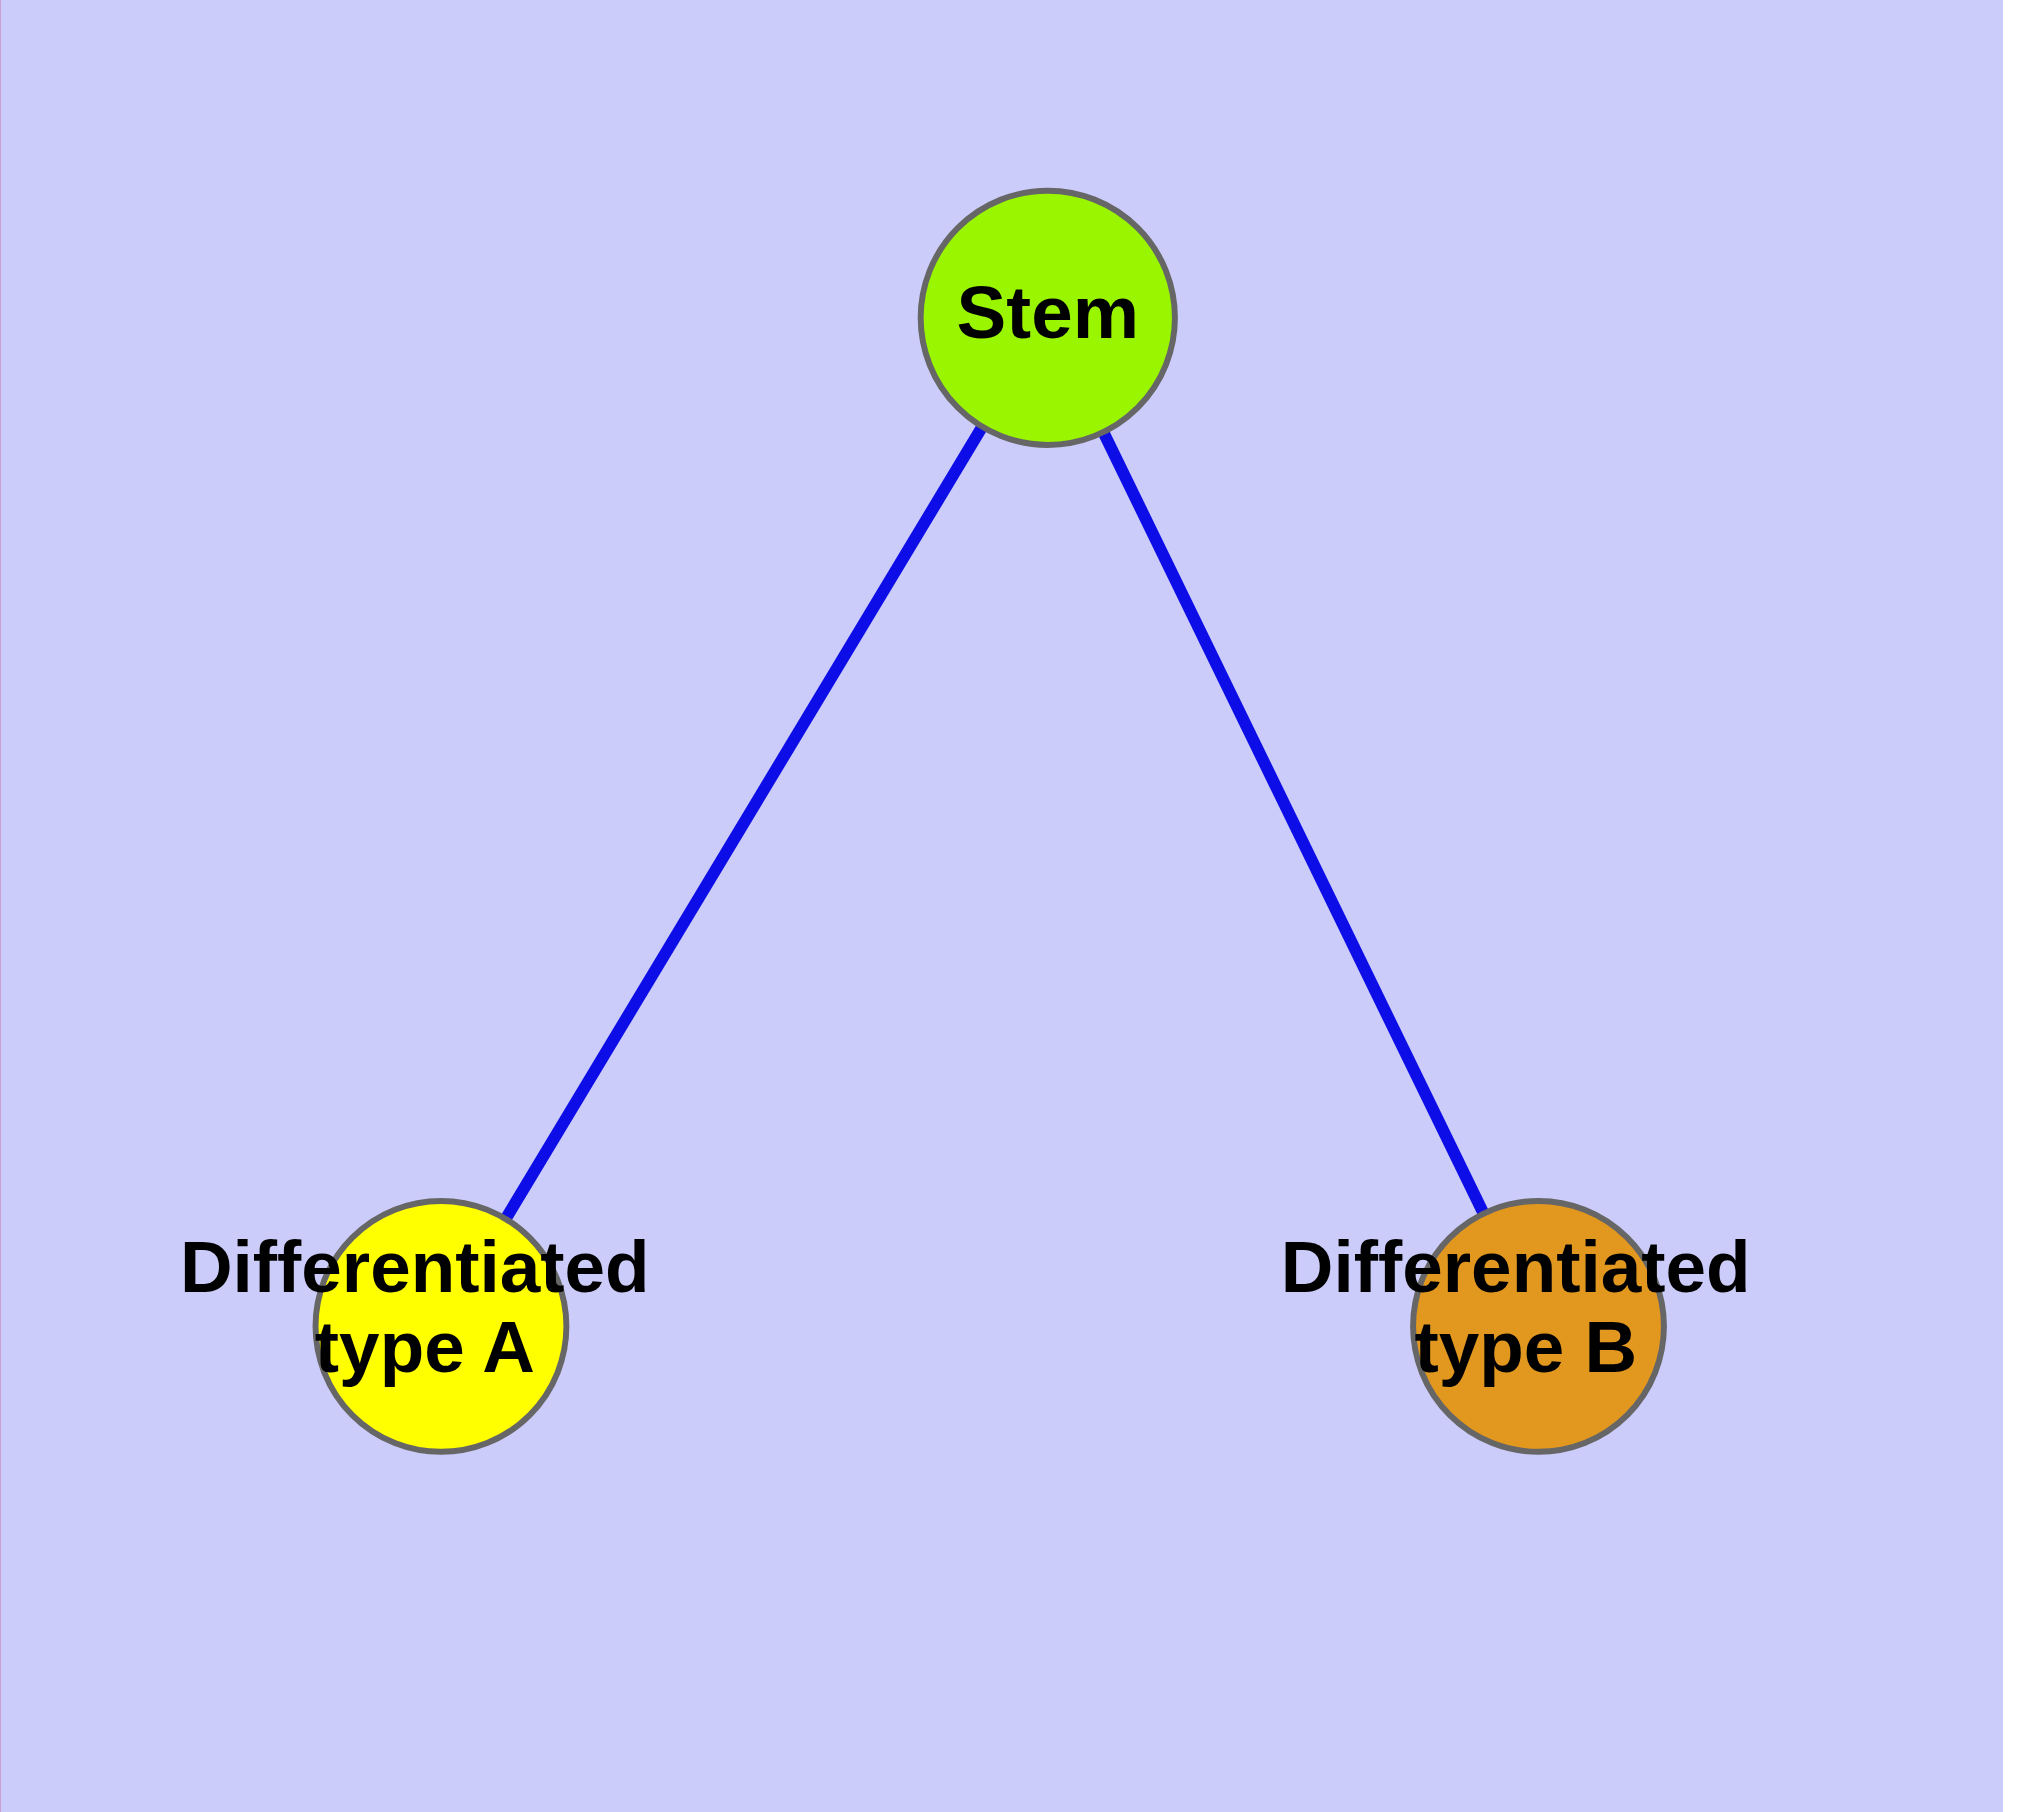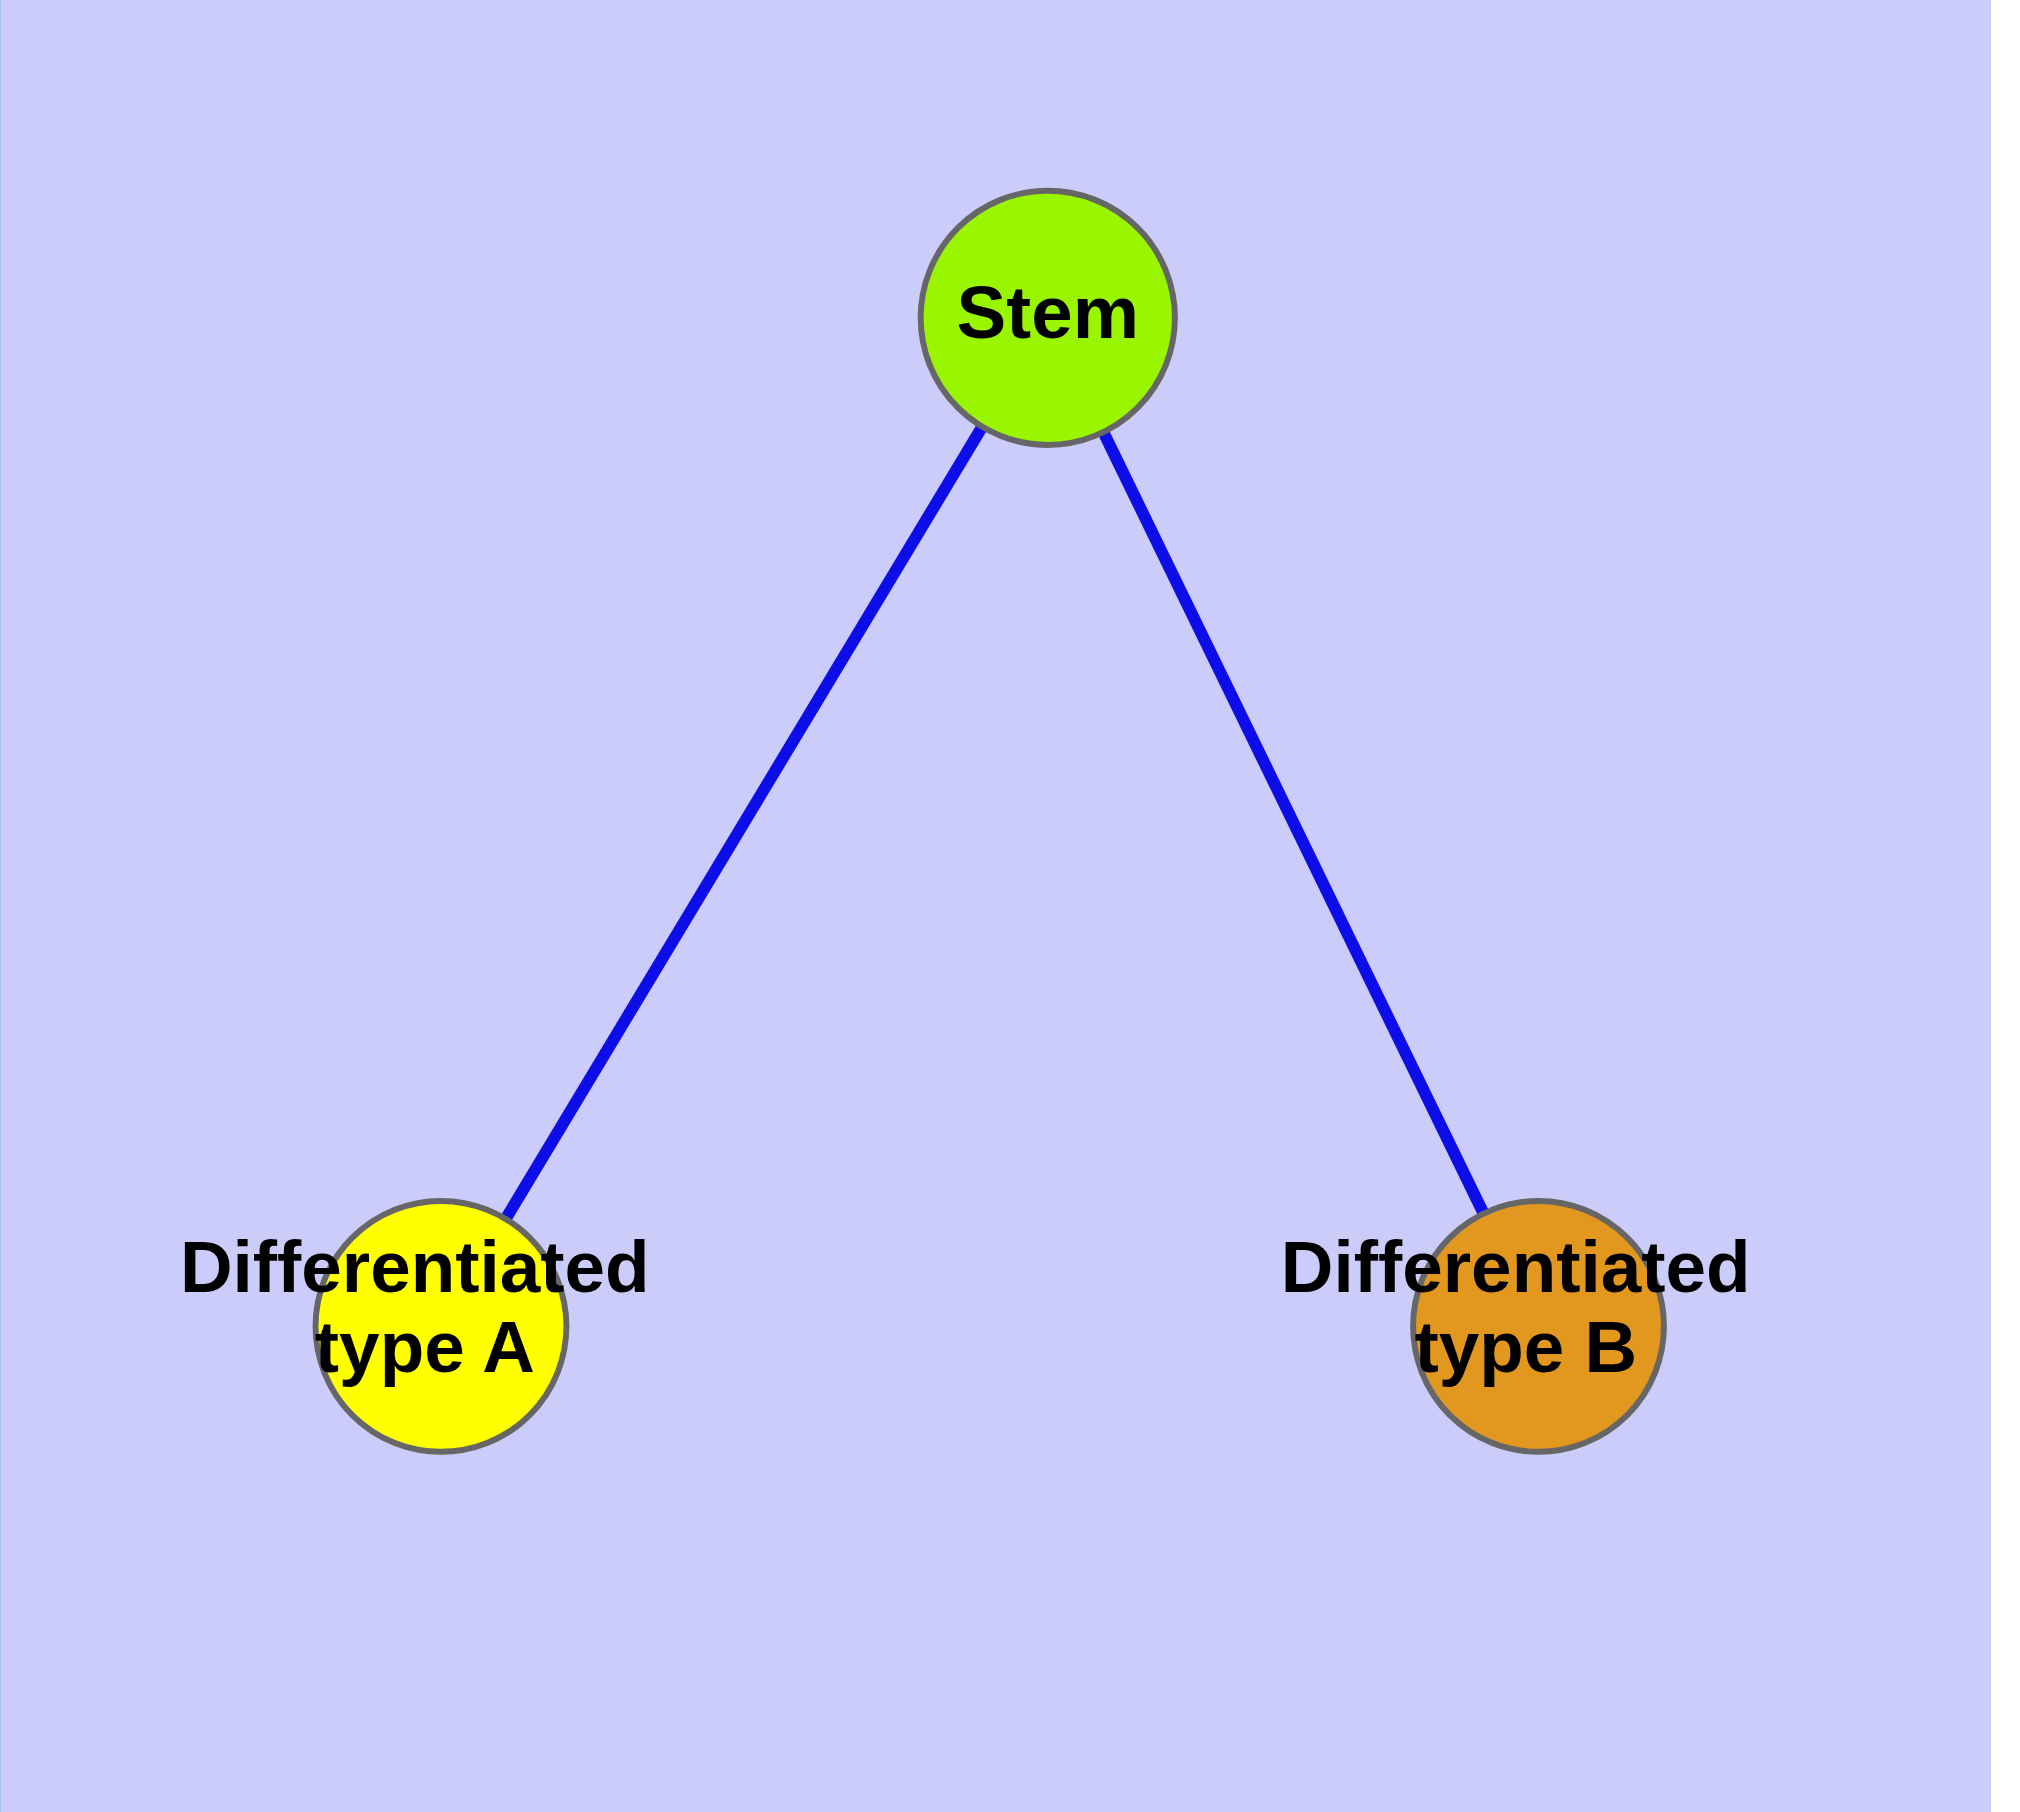--- a/index.html
+++ b/index.html
@@ -9,21 +9,22 @@
     background: #ffffff;
   }
   body {
     font-family: "Liberation Sans", sans-serif;
   }
   #canvas {
     position: relative;
     width: 1991px;
     height: 1812px;
     overflow: hidden;
-    background: #14b8a6;
+    background: #be185d;
+    padding-left: 12px;
   }
   #graph-svg {
     position: absolute;
     top: 0;
     left: 0;
     width: 2021px;
     height: 1812px;
     display: block;
   }
   .node-label {

